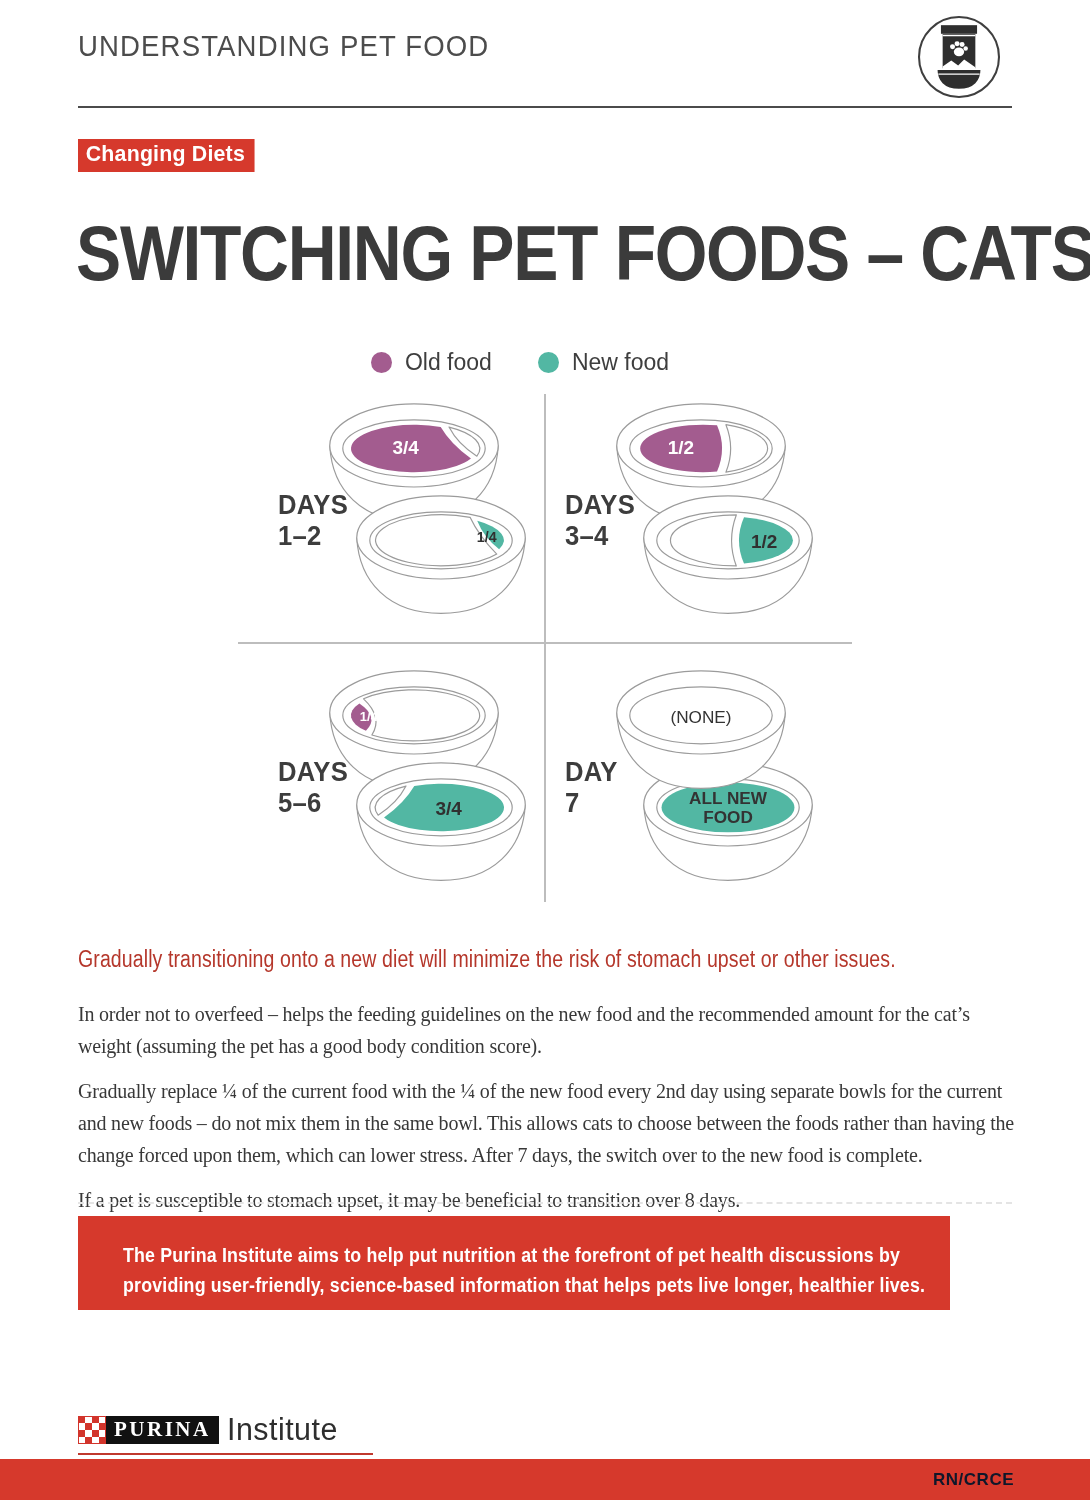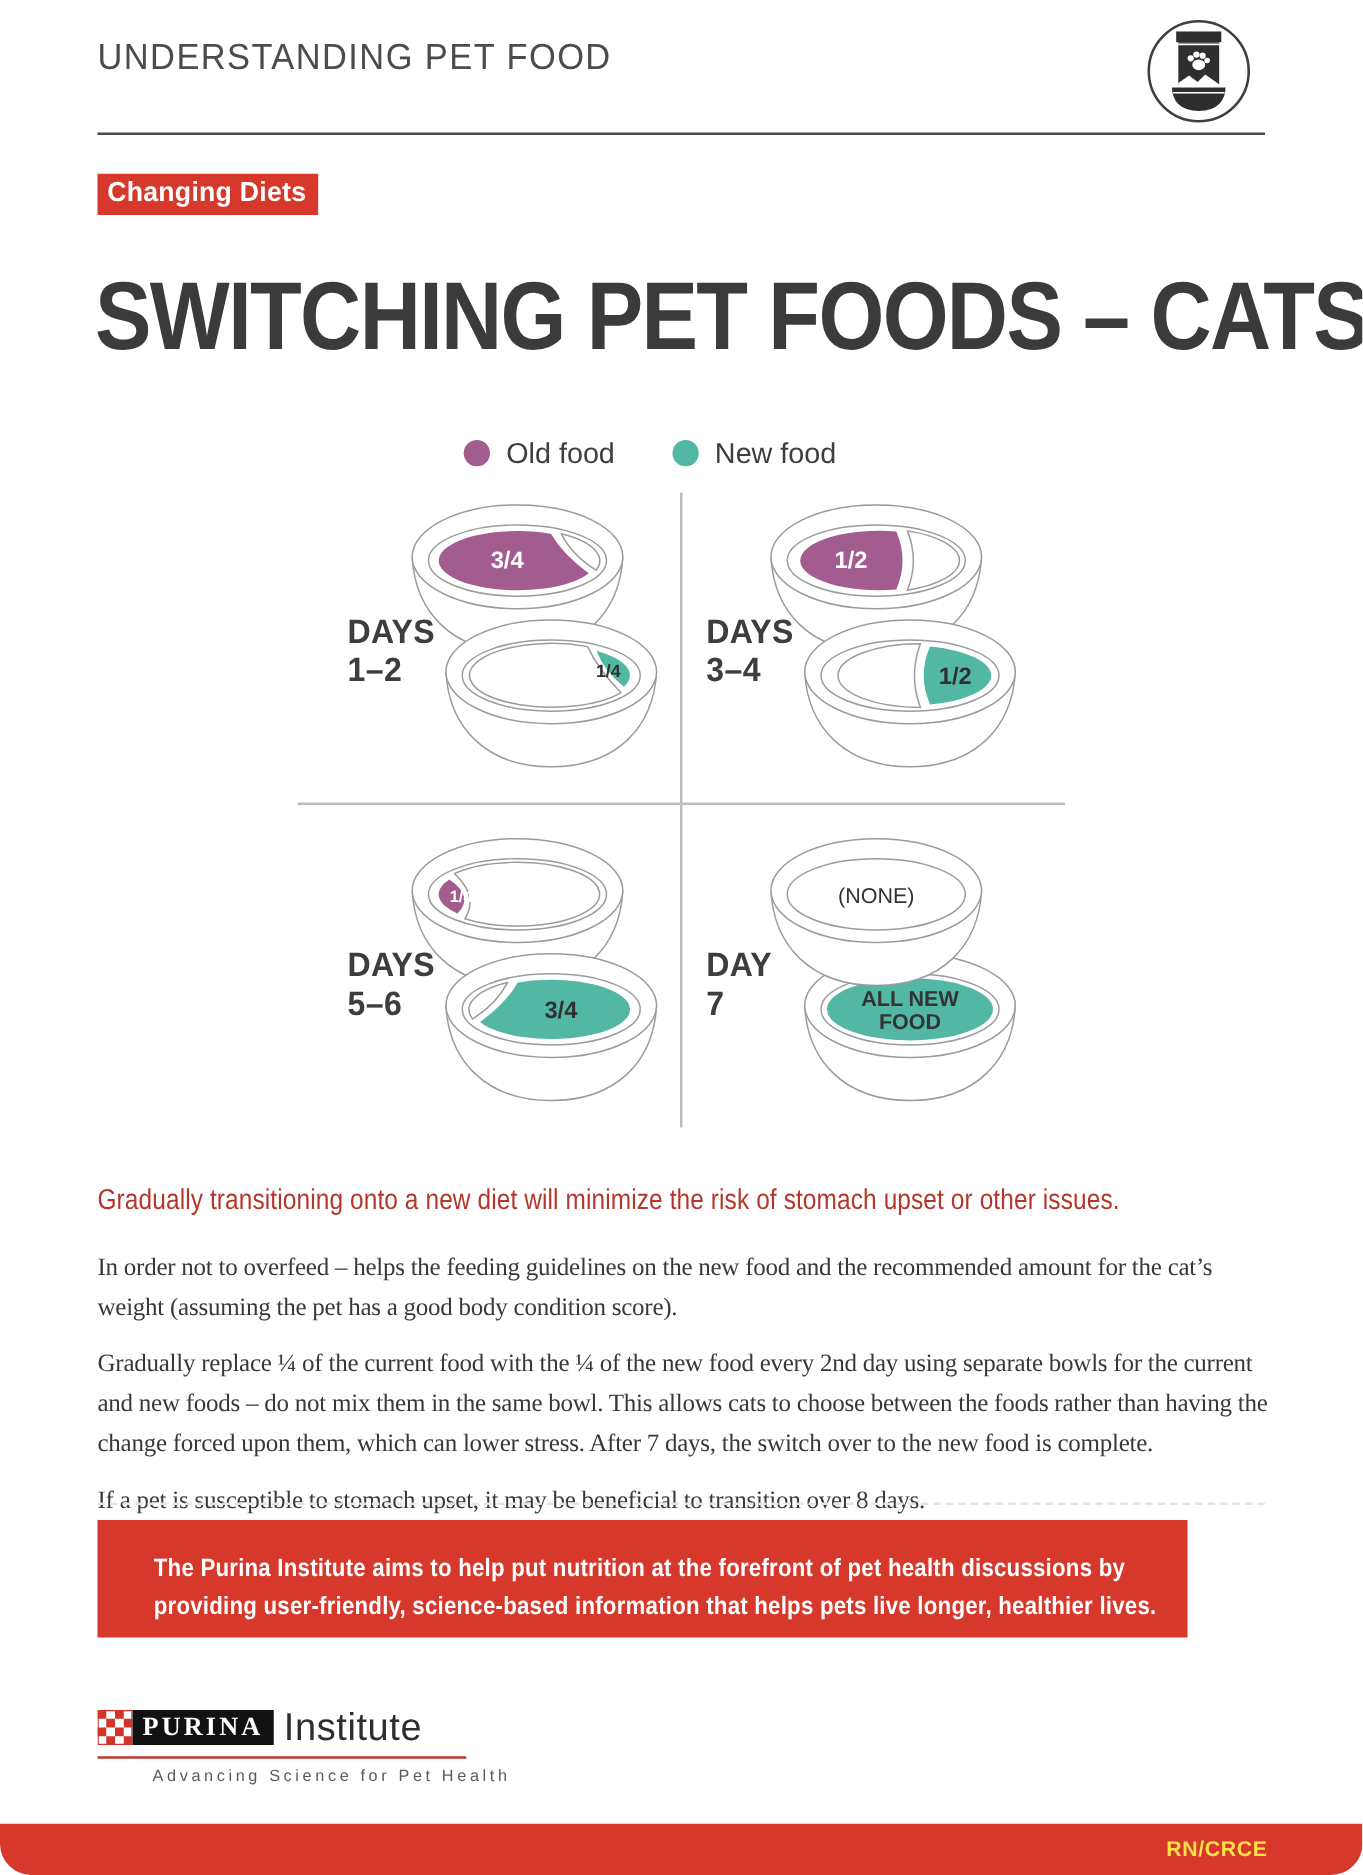--- a/index.html
+++ b/index.html
@@ -1,17 +1,17 @@
 <!DOCTYPE html>
 <html><head>
 <meta charset="utf-8">
 <style>
   html,body{margin:0;padding:0;background:#ffffff;}
   .page{position:relative;width:1090px;height:1500px;background:#ffffff;overflow:hidden;
-        font-family:"Liberation Sans",sans-serif;border-radius:25px;}
+        font-family:"Liberation Sans",sans-serif;}
 
   
   .hdr-title{position:absolute;left:78px;top:30px;font-size:29px;font-weight:400;color:#4c4c4c;
              letter-spacing:1.2px;transform:scaleX(0.95);transform-origin:left;white-space:nowrap;}
   .hdr-icon{position:absolute;left:916px;top:14px;width:86px;height:86px;}
   .hdr-rule{position:absolute;left:78px;top:106px;width:934px;height:2px;background:#4b4b4b;}
 
   
   .badge{position:absolute;left:78px;top:139px;background:#d6392c;color:#fff;font-size:22px;
          font-weight:700;padding:2px 10px 5px 8px;letter-spacing:0.2px;transform:scaleX(0.97);transform-origin:left;}
@@ -45,33 +45,33 @@
          font-size:20px;line-height:1.6;color:#383838;letter-spacing:-0.2px;}
   .paras p{margin:0 0 13px 0;}
 
   
   .pre-banner-rule{position:absolute;left:78px;top:1202px;width:934px;border-top:2px dashed #e4e4e4;}
   .banner{position:absolute;left:78px;top:1216px;width:872px;height:94px;background:#d6392c;overflow:hidden;}
   .banner-text{position:absolute;left:45px;top:24px;width:960px;color:#ffffff;font-size:20px;font-weight:700;
                line-height:1.52;letter-spacing:0.2px;transform:scaleX(0.89);transform-origin:left;}
 
   
-  .logo{position:absolute;left:78px;top:1368px;}
+  .logo{position:absolute;left:78px;top:1416px;}
   .logo-row{display:flex;align-items:stretch;height:28px;}
   .checkerboard{width:28px;height:28px;flex:0 0 28px;}
   .purina-box{background:#111111;color:#ffffff;font-family:"Liberation Serif",serif;font-weight:700;
               font-size:21px;letter-spacing:2.5px;display:flex;align-items:center;padding:0 8px 2px 8px;}
   .institute{font-size:31px;color:#2e2e2e;font-weight:400;letter-spacing:0.5px;margin-left:8px;
              line-height:28px;transform:scaleX(0.98);transform-origin:left;}
   .logo-rule{width:295px;height:2px;background:#c0392e;margin-top:9px;}
   .logo-tagline{margin-top:6px;font-size:13px;color:#5a5a5a;letter-spacing:2.9px;white-space:nowrap;margin-left:44px;}
 
   
   .footer-bar{position:absolute;left:0;top:1459px;width:1090px;height:41px;background:#d6392c;}
-  .footer-code{position:absolute;right:76px;top:0;height:41px;line-height:41px;color:#fde047;
+  .footer-code{position:absolute;right:76px;top:0;height:41px;line-height:41px;color:#0f172a;
                font-size:17px;font-weight:700;letter-spacing:0.5px;}
 </style>
 </head>
 <body>
 
 <div class="page">
 
   <div class="hdr-title">UNDERSTANDING PET FOOD</div>
   <div class="hdr-icon">
     <svg viewBox="0 0 100 100">

